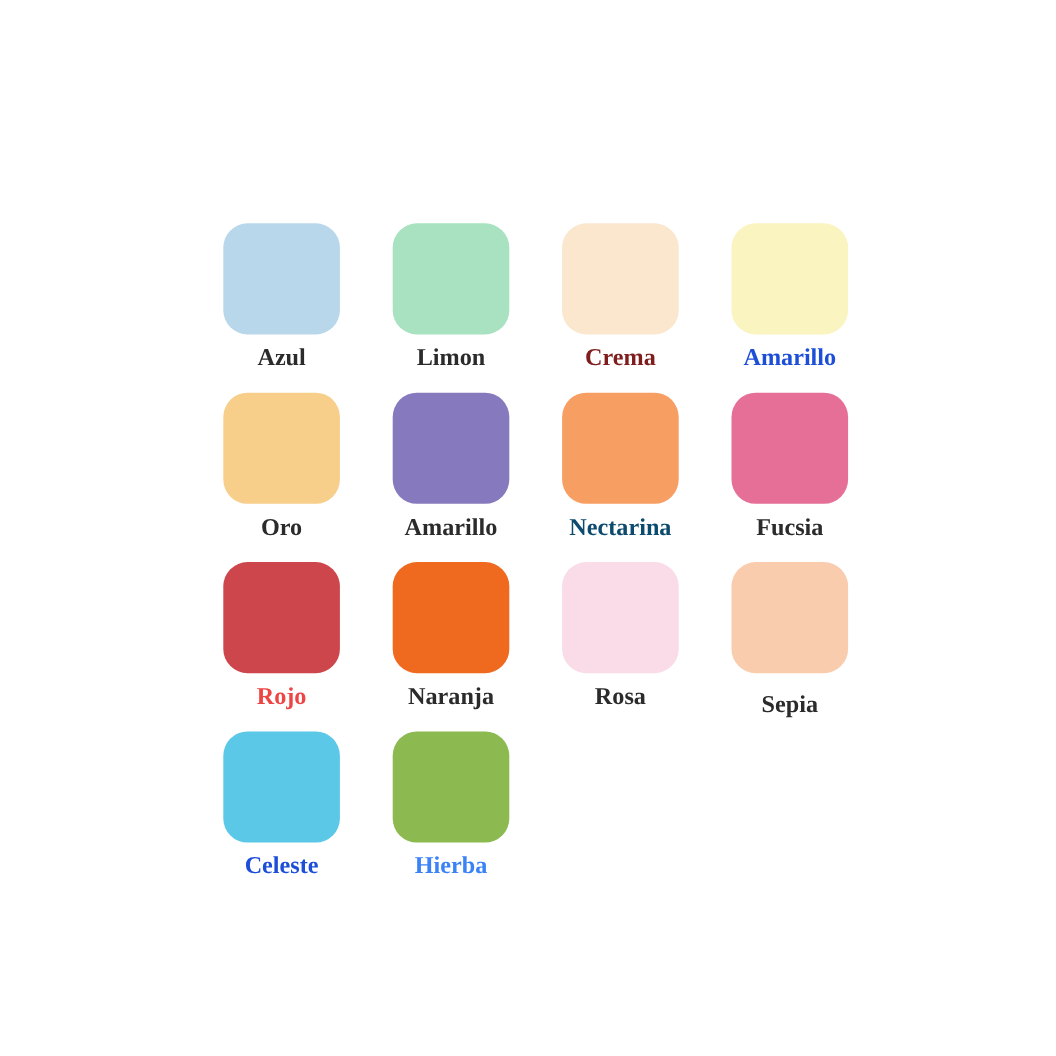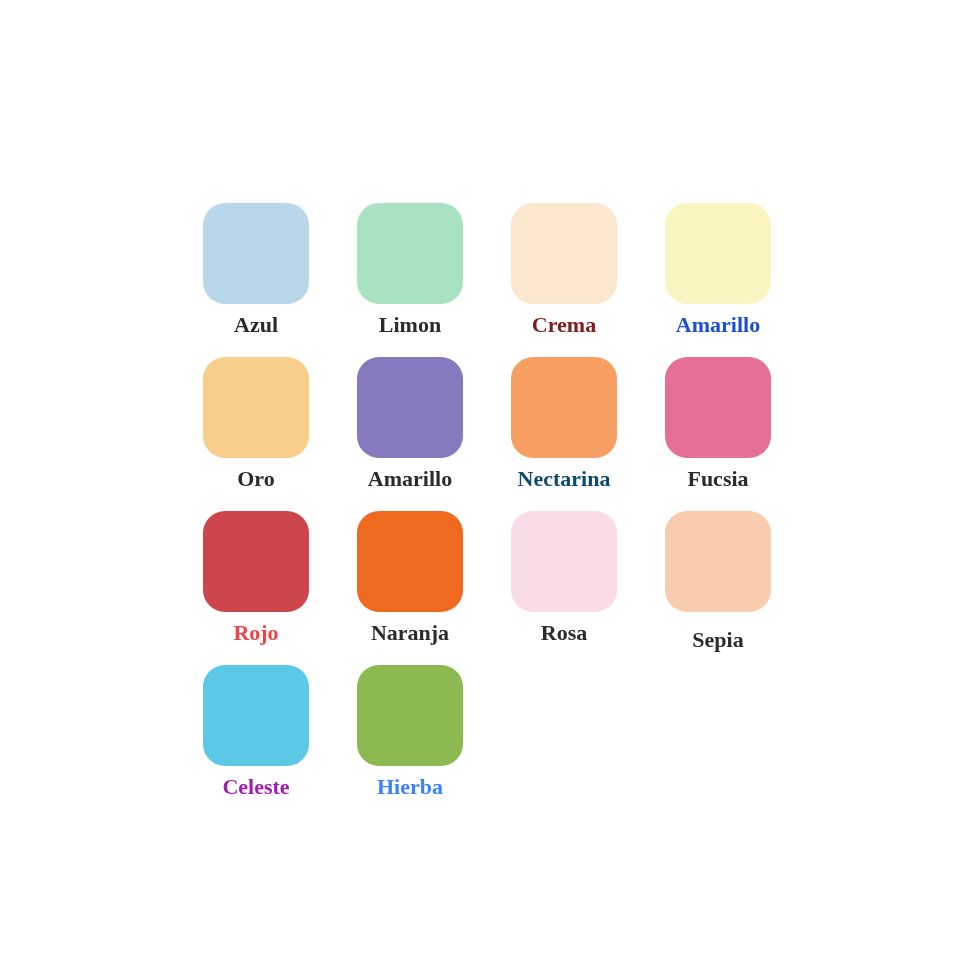--- a/index.html
+++ b/index.html
@@ -121,21 +121,21 @@
       <div class="swatch-label" style="color: rgb(43, 43, 43);">Rosa</div>
     </div>
 
     <div class="swatch-cell">
       <div class="swatch-chip" style="background-color: rgb(250, 204, 174);"></div>
       <div class="swatch-label" style="color: rgb(43, 43, 43); margin-top: 16px;">Sepia</div>
     </div>
 
     <div class="swatch-cell">
       <div class="swatch-chip" style="background-color: rgb(91, 200, 232);"></div>
-      <div class="swatch-label" style="color: #a21caf;">Celeste</div>
+      <div class="swatch-label" style="color: #1d4ed8;">Celeste</div>
     </div>
 
     <div class="swatch-cell">
       <div class="swatch-chip" style="background-color: rgb(140, 186, 81);"></div>
       <div class="swatch-label" style="color: #3b82f6;">Hierba</div>
     </div>
 
 
   </div>
 </div>

